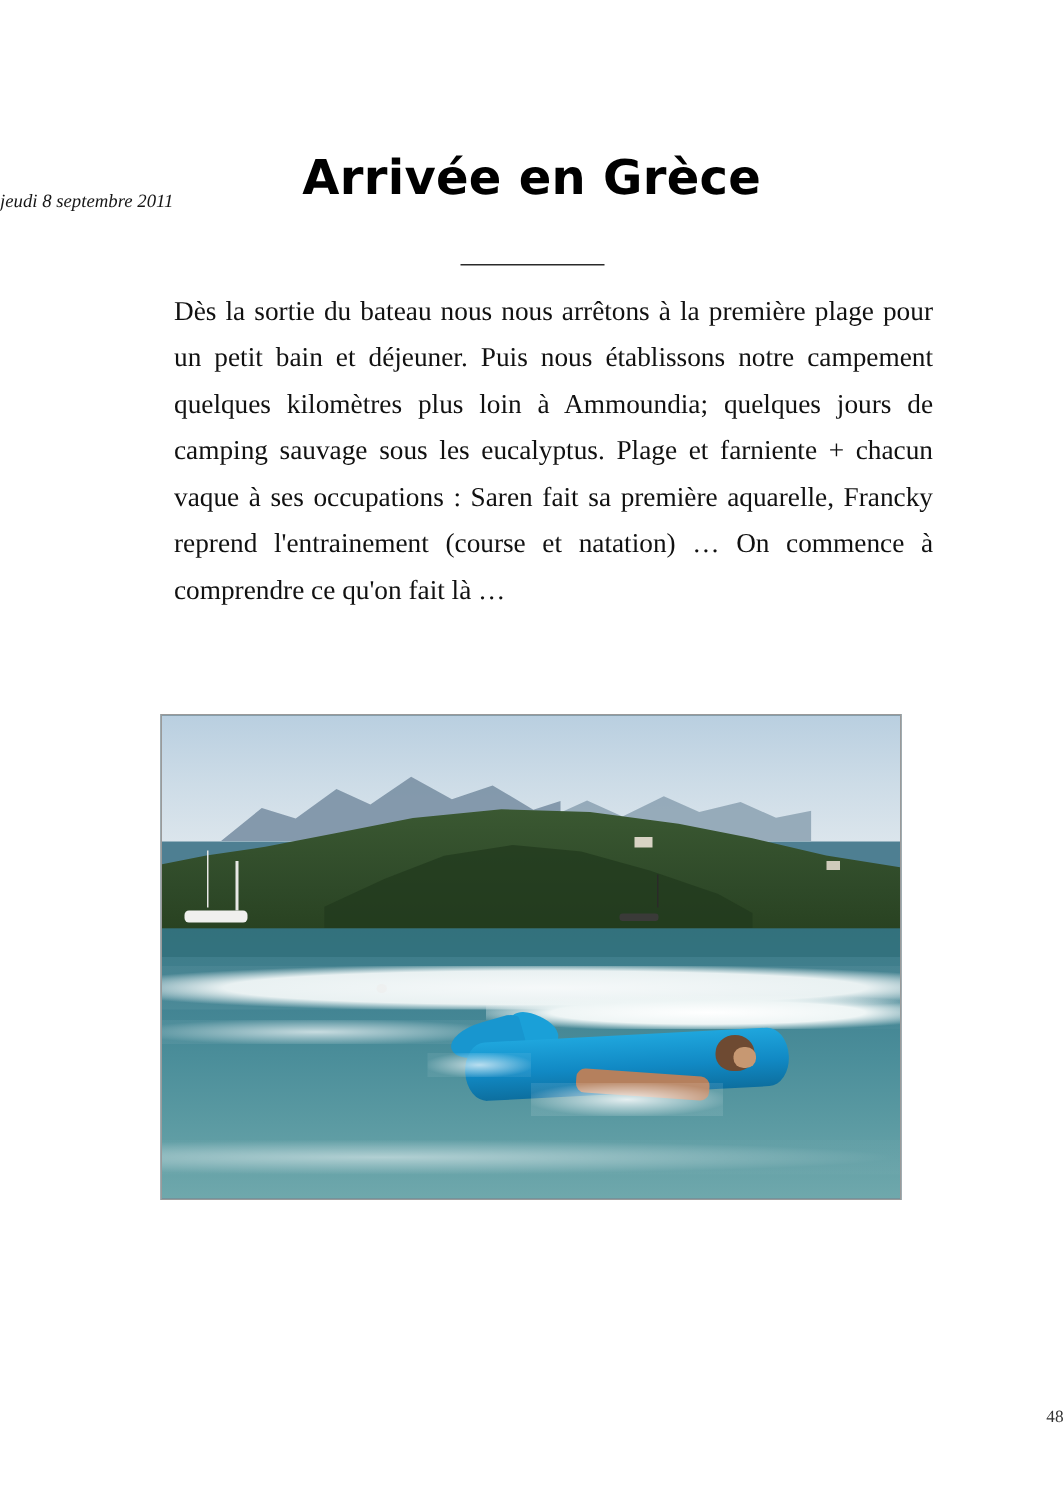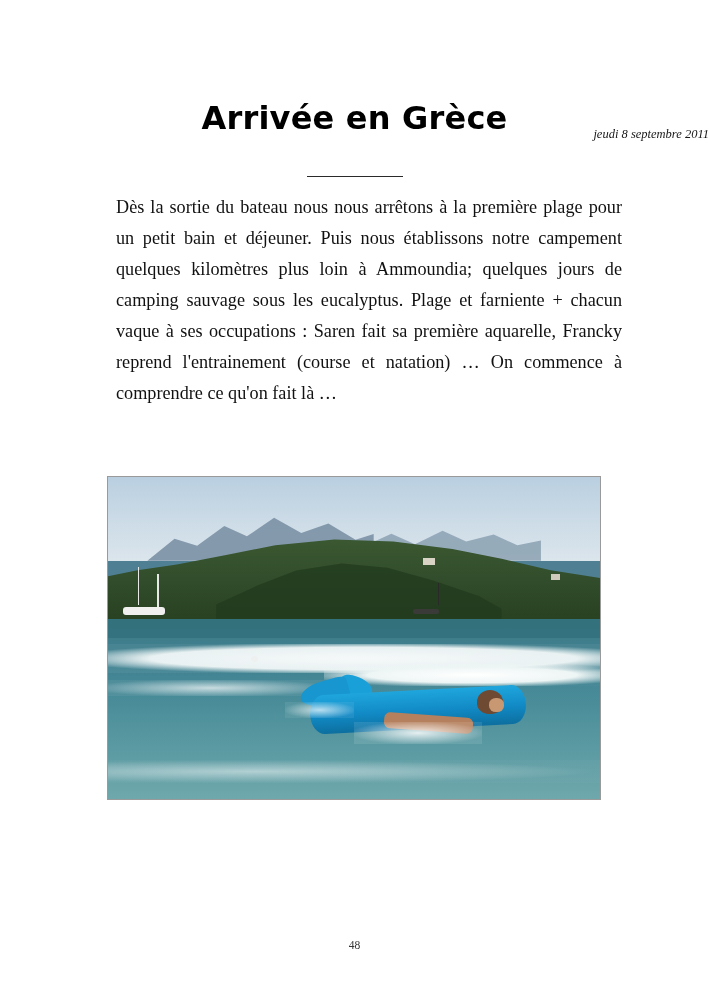--- a/index.html
+++ b/index.html
@@ -31,21 +31,21 @@
     font-weight: bold;
     font-size: 32px;
     letter-spacing: 0.2px;
     color: #000;
   }
   .subtitle {
     position: absolute;
     top: 127px;
     left: 0;
     width: 709px;
-    text-align: right;
+    text-align: left;
     font-family: "Liberation Serif", serif;
     font-style: italic;
     font-size: 12.5px;
     color: #161616;
   }
   .rule {
     position: absolute;
     top: 176px;
     left: 50%;
     transform: translateX(-50%);
@@ -257,21 +257,21 @@
     left: 29%; top: 55.5%;
     width: 7px; height: 6px;
     background: #2f2b26;
     border-radius: 50%;
   }
   .page-number {
     position: absolute;
     top: 939px;
     left: 0;
     width: 709px;
-    text-align: center;
+    text-align: right;
     font-family: "Liberation Serif", serif;
     font-size: 11.5px;
     color: #333;
   }
 </style>
 </head>
 <body>
 
 <div class="page">
 

